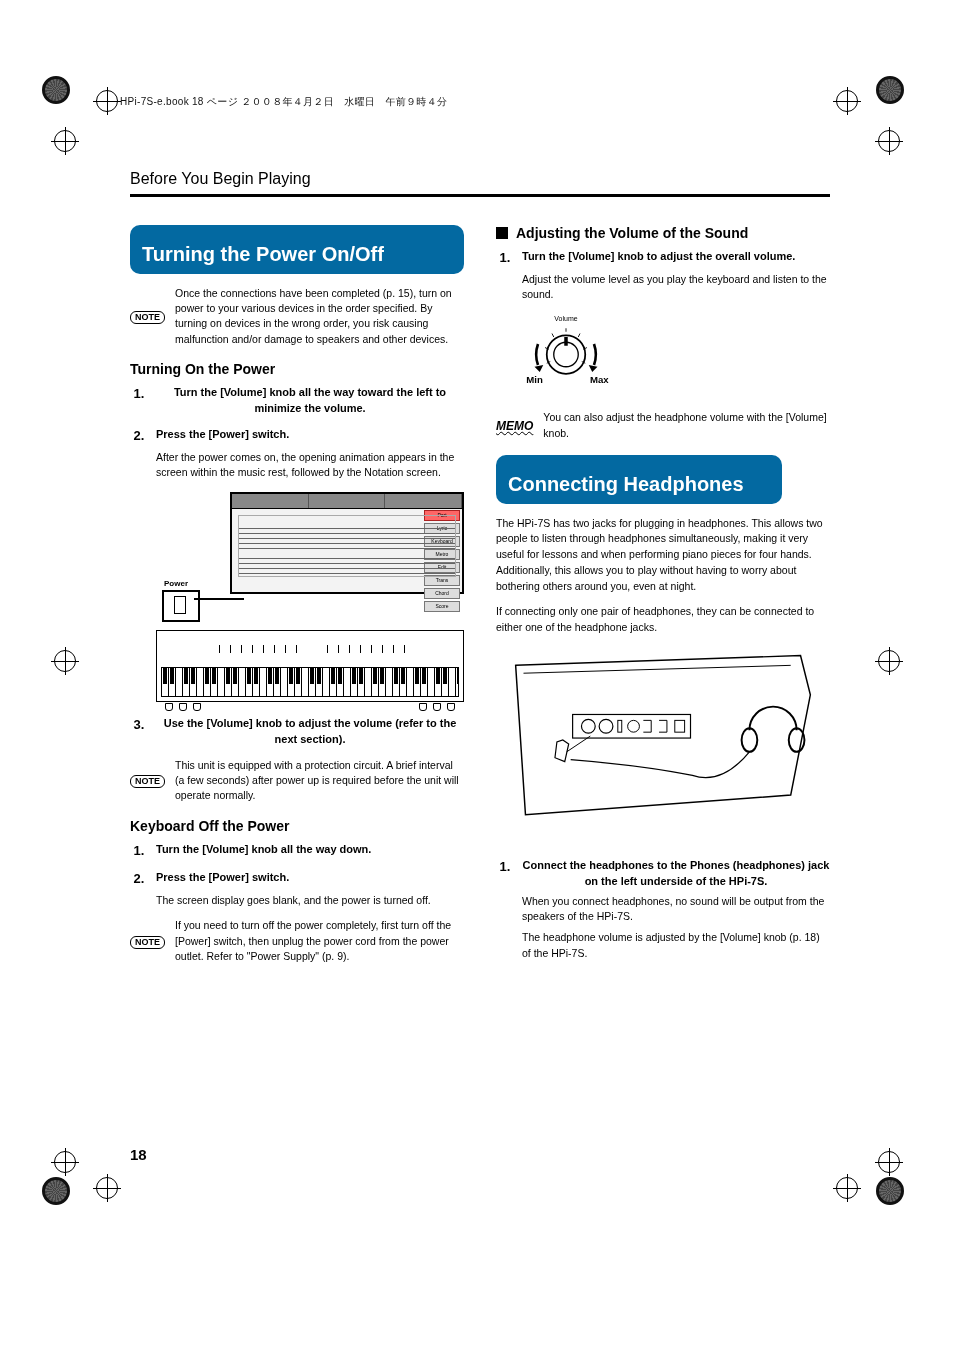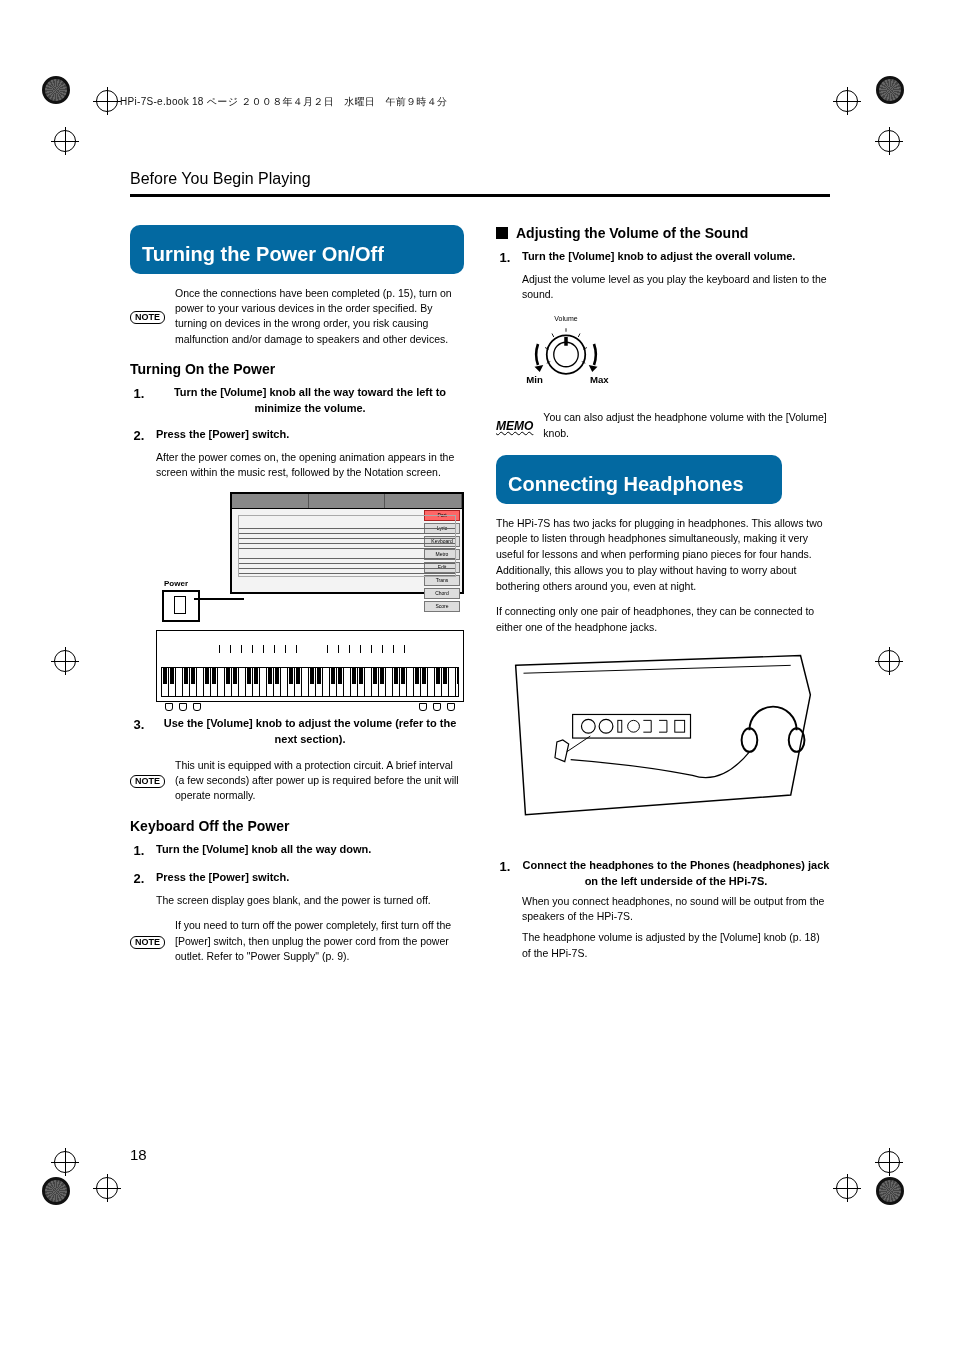--- a/index.html
+++ b/index.html
@@ -256,21 +256,21 @@
   .hp-fig {
     margin: 10px 0 18px 0;
   }
   .hp-fig svg { width: 100%; height: 190px; }
 
   .page-num {
     position:absolute;
     bottom: 180px;
     left: 130px;
     font-size: 15px;
-    font-weight: 400;
+    font-weight: 700;
   }
 </style>
 </head>
 <body>
 
 <div class="page">
 
   <div class="crop-mark" style="top:76px;left:42px">
       <div class="corner-disc"></div>
     </div>

